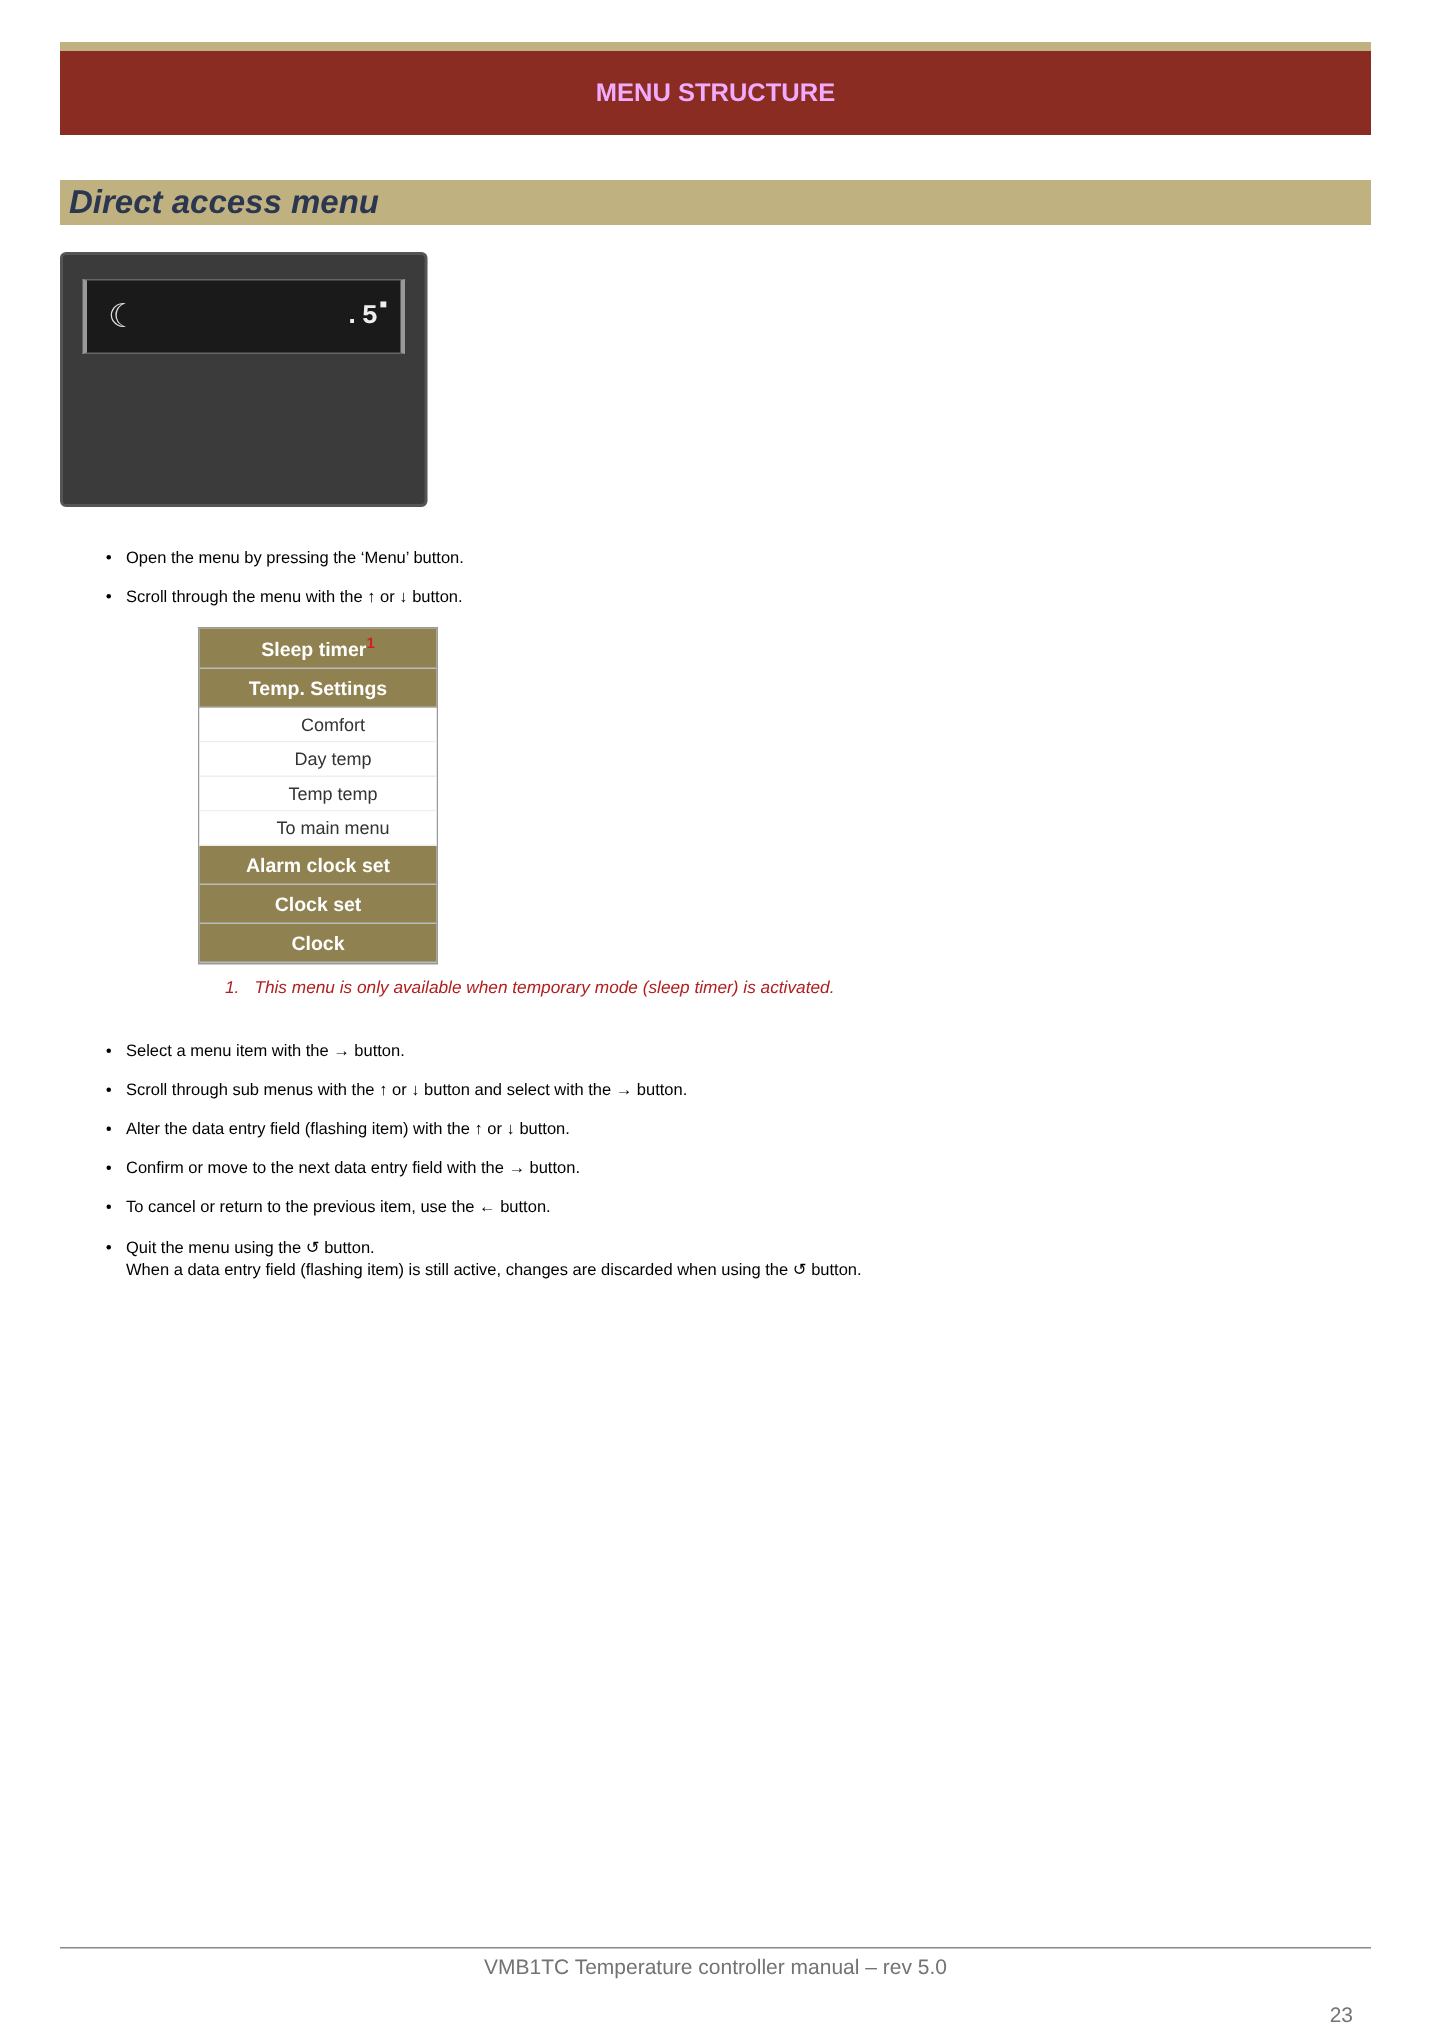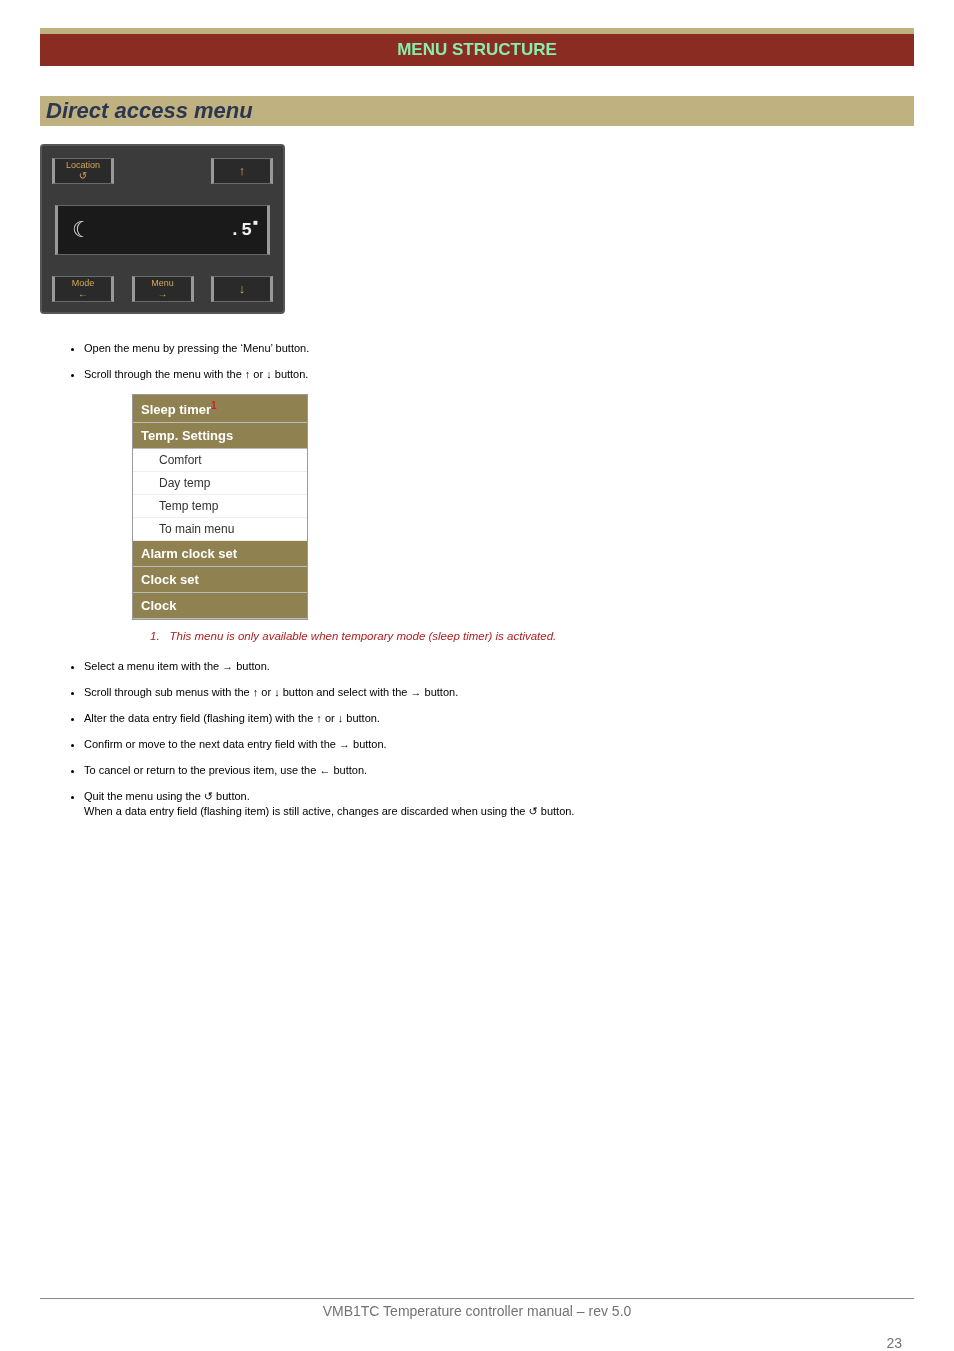--- a/index.html
+++ b/index.html
@@ -9,24 +9,24 @@
     height: 1351px;
     background: #ffffff;
     position: relative;
     padding: 0;
   }
   .page {
     padding: 28px 40px 0 40px;
   }
   .banner {
     background: #8b2c23;
-    color: #86efac;
+    color: #f0abfc;
     font-weight: bold;
     text-align: center;
-    padding: 6px 0;
+    padding: 18px 0;
     font-size: 17px;
     border-top: 6px solid #c0b280;
   }
   .section-title-wrap {
     margin-top: 30px;
     background: #c0b280;
     padding: 2px 16px 2px 6px;
   }
   .section-title {
     color: #2b3650;
@@ -92,42 +92,43 @@
   }
   .lcd-temp .dot-top { position: absolute; top: -2px; right: -6px; font-size: 8px; }
   .bullets {
     margin: 28px 0 0 44px;
     font-size: 11px;
     color: #000;
   }
   .bullets li { margin-bottom: 14px; list-style: disc; }
   .bullets li .sub { display: block; margin-top: 2px; }
   .menu-box {
-    width: 176px;
+    width: 160px;
     margin: 10px 0 10px 92px;
     border: 1px solid #999;
     font-size: 13px;
+    text-align: center;
   }
   .menu-h {
     background: #8f8150;
     color: #fff;
     font-weight: bold;
     padding: 5px 8px;
     border-bottom: 1px solid #bbb;
   }
   .menu-h sup { color: #c22; font-size: 10px; }
   .menu-sub {
     background: #fff;
     padding: 4px 6px 4px 26px;
     border-bottom: 1px solid #eee;
     font-size: 12px;
     color: #333;
   }
   .footnote {
-    margin: 8px 0 18px 110px;
+    margin: 8px 0 30px 110px;
     font-size: 11.5px;
     font-style: italic;
     color: #b02020;
   }
   .footnote .num { margin-right: 10px; }
   .footer {
     position: absolute;
     bottom: 32px;
     left: 40px;
     right: 40px;
@@ -150,44 +151,25 @@
 
 <div class="page">
 
   <div class="banner">MENU STRUCTURE</div>
 
   <div class="section-title-wrap">
     <span class="section-title">Direct access menu</span>
   </div>
 
   <div class="device-panel">
-    <div class="device-row">
-      <div class="dev-btn">
-        <span>Location</span>
-        <span class="back-icon">↺</span>
-      </div>
-      <div style="flex:1"></div>
-      <div class="dev-btn small-arrow">↑</div>
-    </div>
     <div class="lcd">
       <span class="lcd-moon">☾</span>
       <span class="lcd-temp">
         <span>.5</span><span class="dot-top">■</span>
       </span>
-    </div>
-    <div class="device-row">
-      <div class="dev-btn">
-        <span>Mode</span>
-        <span class="back-icon">←</span>
-      </div>
-      <div class="dev-btn">
-        <span>Menu</span>
-        <span class="back-icon">→</span>
-      </div>
-      <div class="dev-btn small-arrow">↓</div>
     </div>
   </div>
 
   <ul class="bullets">
     <li>Open the menu by pressing the ‘Menu’ button.</li>
     <li>Scroll through the menu with the ↑ or ↓ button.</li>
   </ul>
 
   <div class="menu-box">
     <div class="menu-h">

